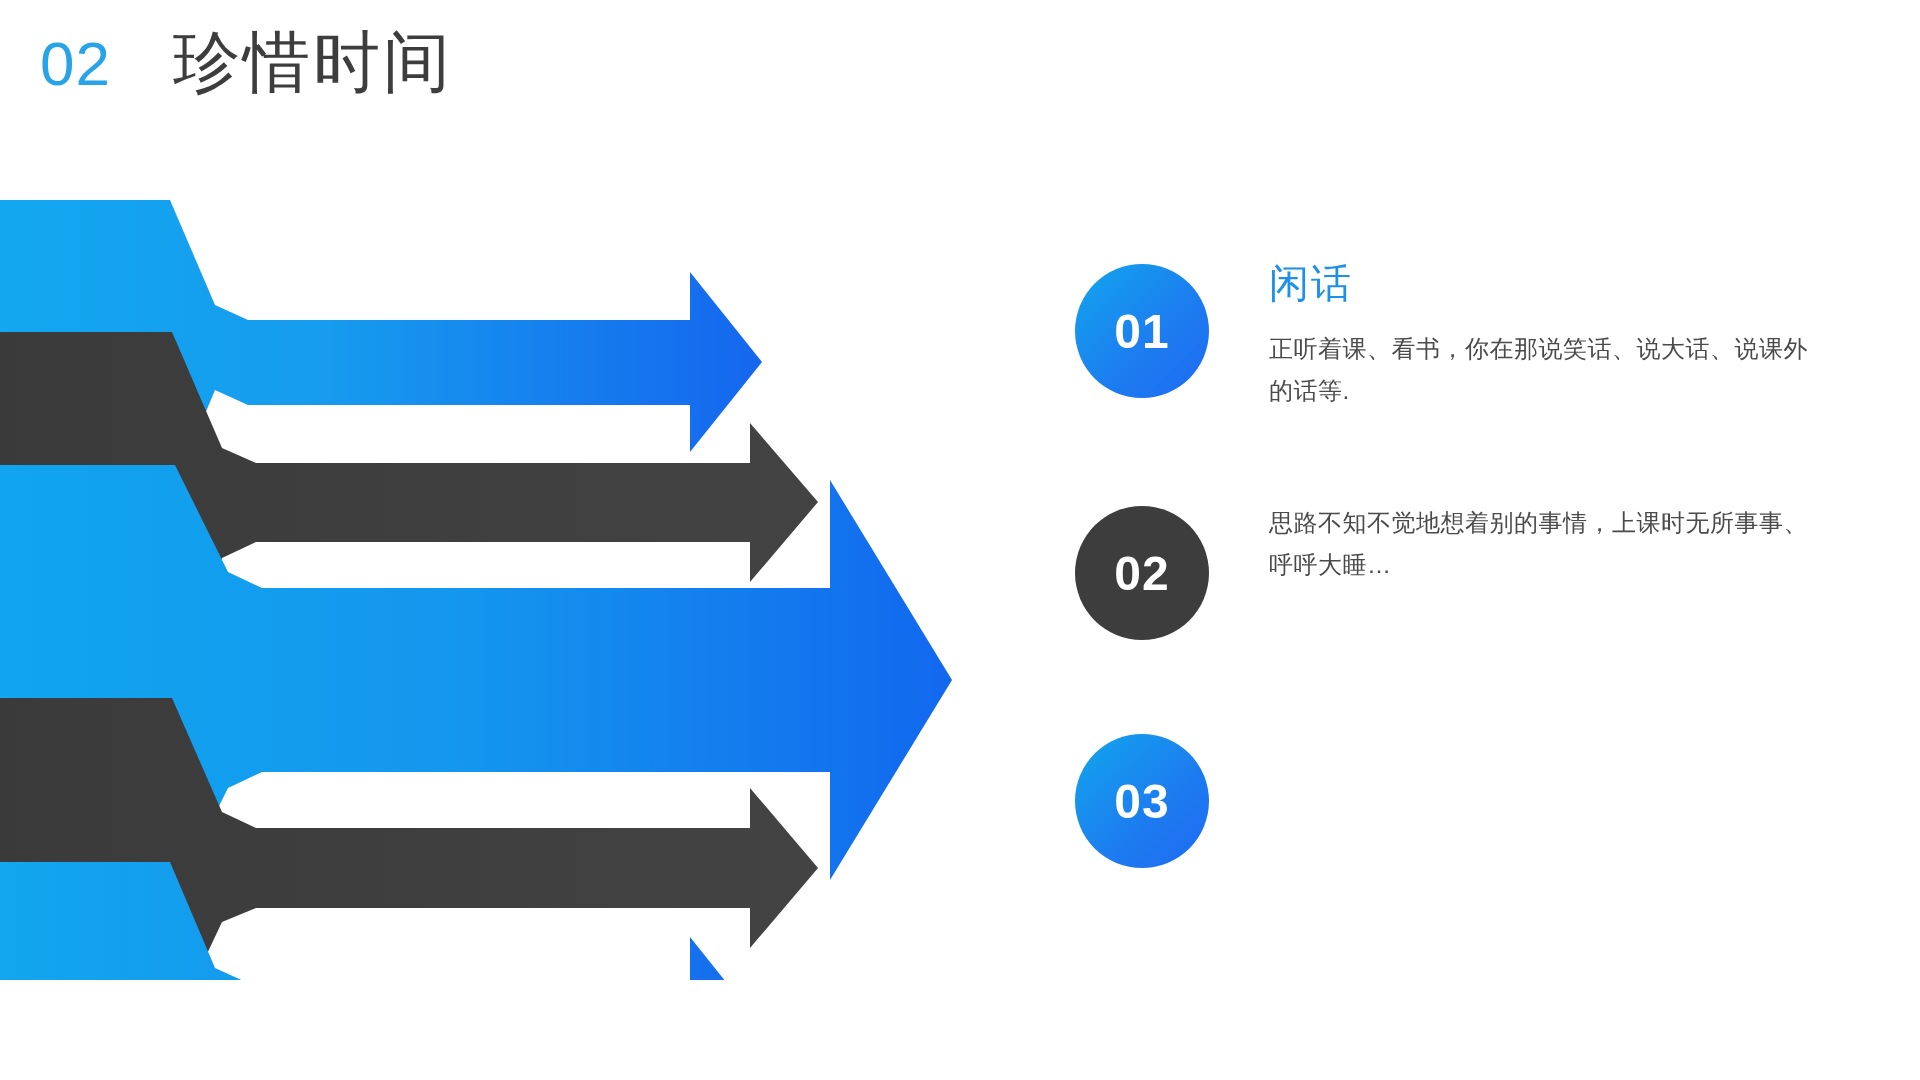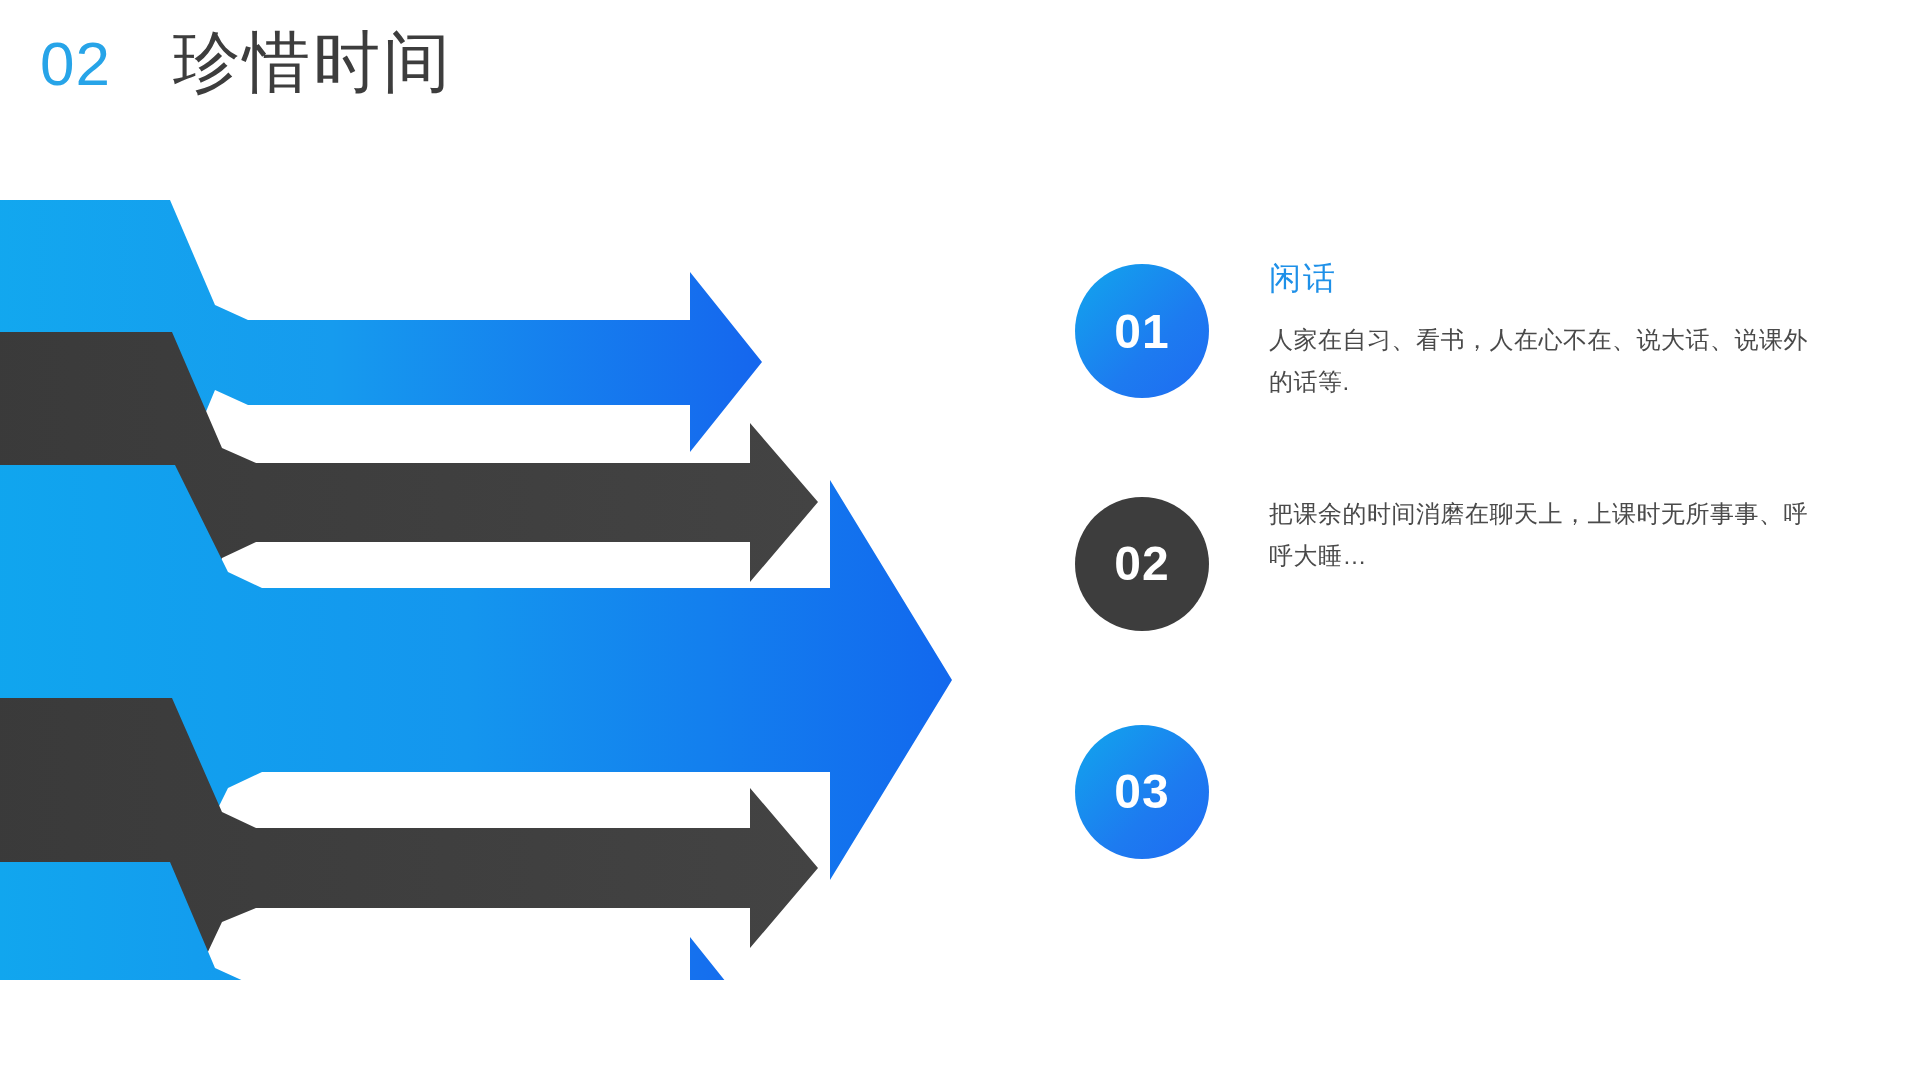--- a/index.html
+++ b/index.html
@@ -86,21 +86,21 @@
   }
   .badge-dark {
     background: #3D3D3D;
   }
 
   .item-text {
     margin-left: 60px;
     padding-top: 2px;
   }
   .item-title {
-    font-size: 32px;
+    font-size: 40px;
     font-weight: 400;
     line-height: 1.15;
     margin: 0 0 22px 0;
     letter-spacing: 2px;
   }
   .title-blue { color: #1E90E8; }
   .title-dark { color: #3A3A3A; }
 
   .item-desc {
     font-size: 24px;
@@ -221,30 +221,30 @@
 </div>
 
 <div class="content-list">
 
   <div class="content-item">
     <div class="item-badge badge-blue">
       <span>01</span>
     </div>
     <div class="item-text">
       <h3 class="item-title title-blue">闲话</h3>
-      <p class="item-desc">人家在自习、看书，人在心不在、说大话、说课外的话等.</p>
+      <p class="item-desc">正听着课、看书，你在那说笑话、说大话、说课外的话等.</p>
     </div>
   </div>
 
   <div class="content-item">
     <div class="item-badge badge-dark">
       <span>02</span>
     </div>
     <div class="item-text">
-      <p class="item-desc">把课余的时间消磨在聊天上，上课时无所事事、呼呼大睡…</p>
+      <p class="item-desc">思路不知不觉地想着别的事情，上课时无所事事、呼呼大睡…</p>
     </div>
   </div>
 
   <div class="content-item">
     <div class="item-badge badge-blue">
       <span>03</span>
     </div>
     <div class="item-text">
     </div>
   </div>

